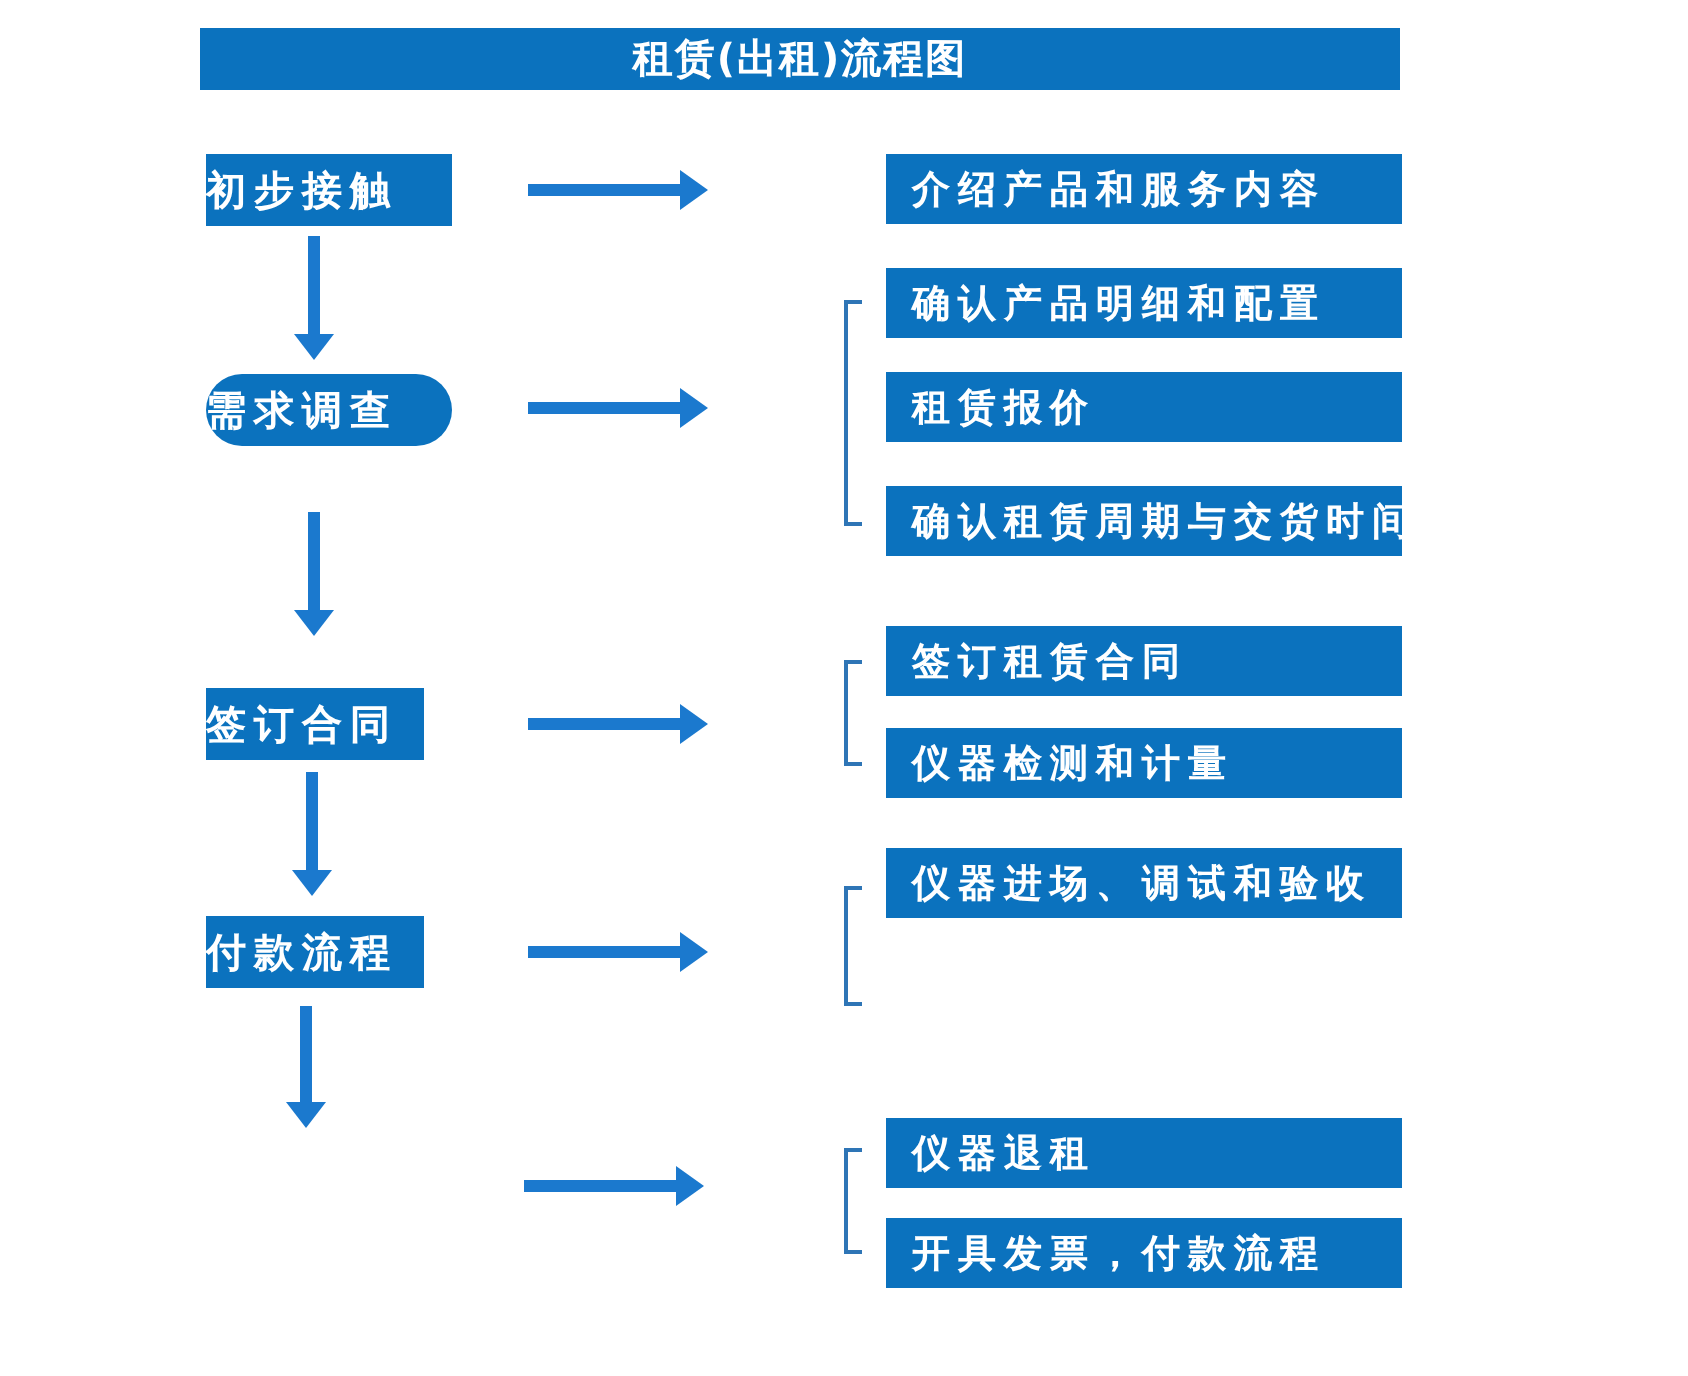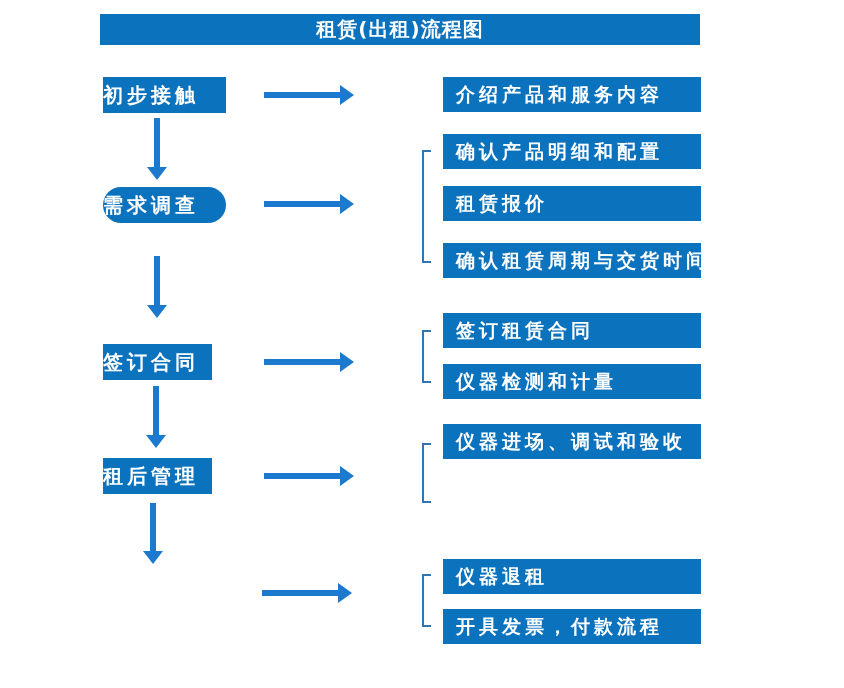--- a/index.html
+++ b/index.html
@@ -114,21 +114,21 @@
   <div class="box left-step ls1">
     <span>初步接触</span>
   </div>
   <div class="box left-step ls2">
     <span>需求调查</span>
   </div>
   <div class="box left-step ls3">
     <span>签订合同</span>
   </div>
   <div class="box left-step ls4">
-    <span>租后管理</span>
+    <span>付款流程</span>
   </div>
 
   <div class="varrow va1">
     <div class="shaft"></div>
     <div class="head"></div>
   </div>
   <div class="varrow va2">
     <div class="shaft"></div>
     <div class="head"></div>
   </div>

